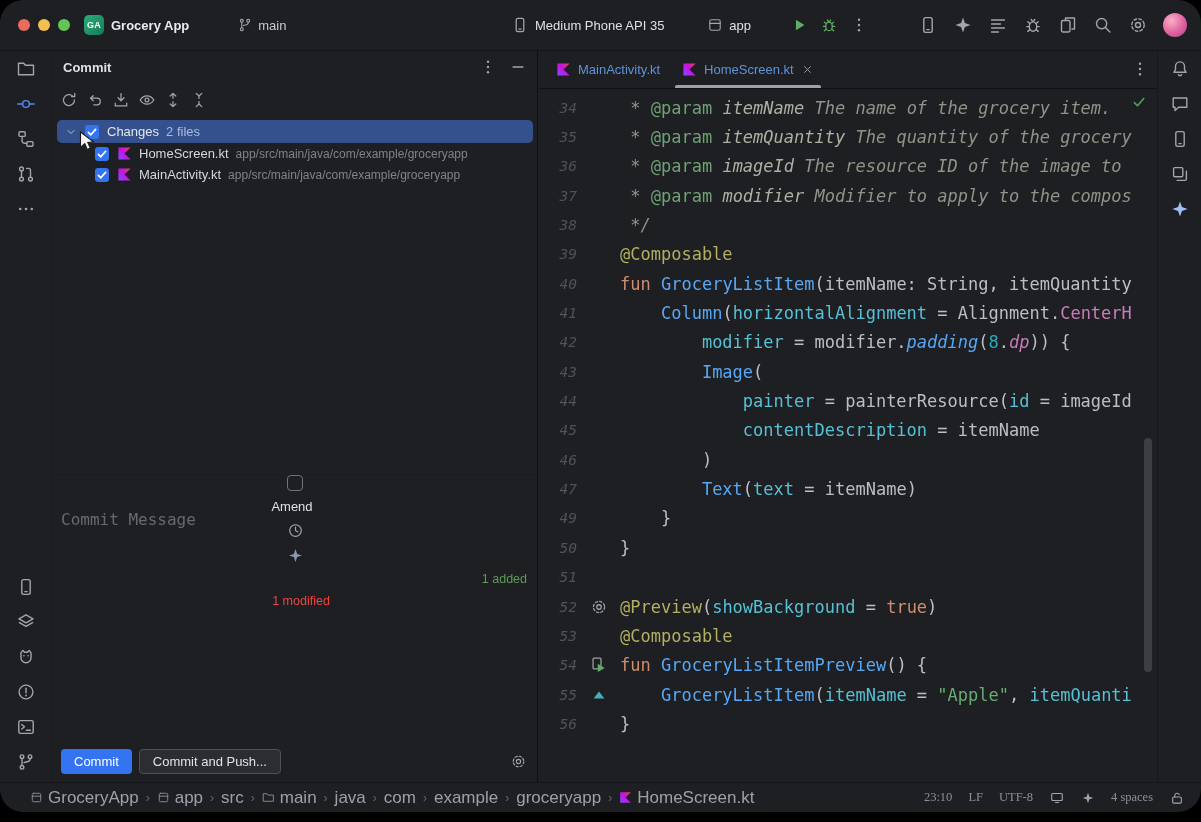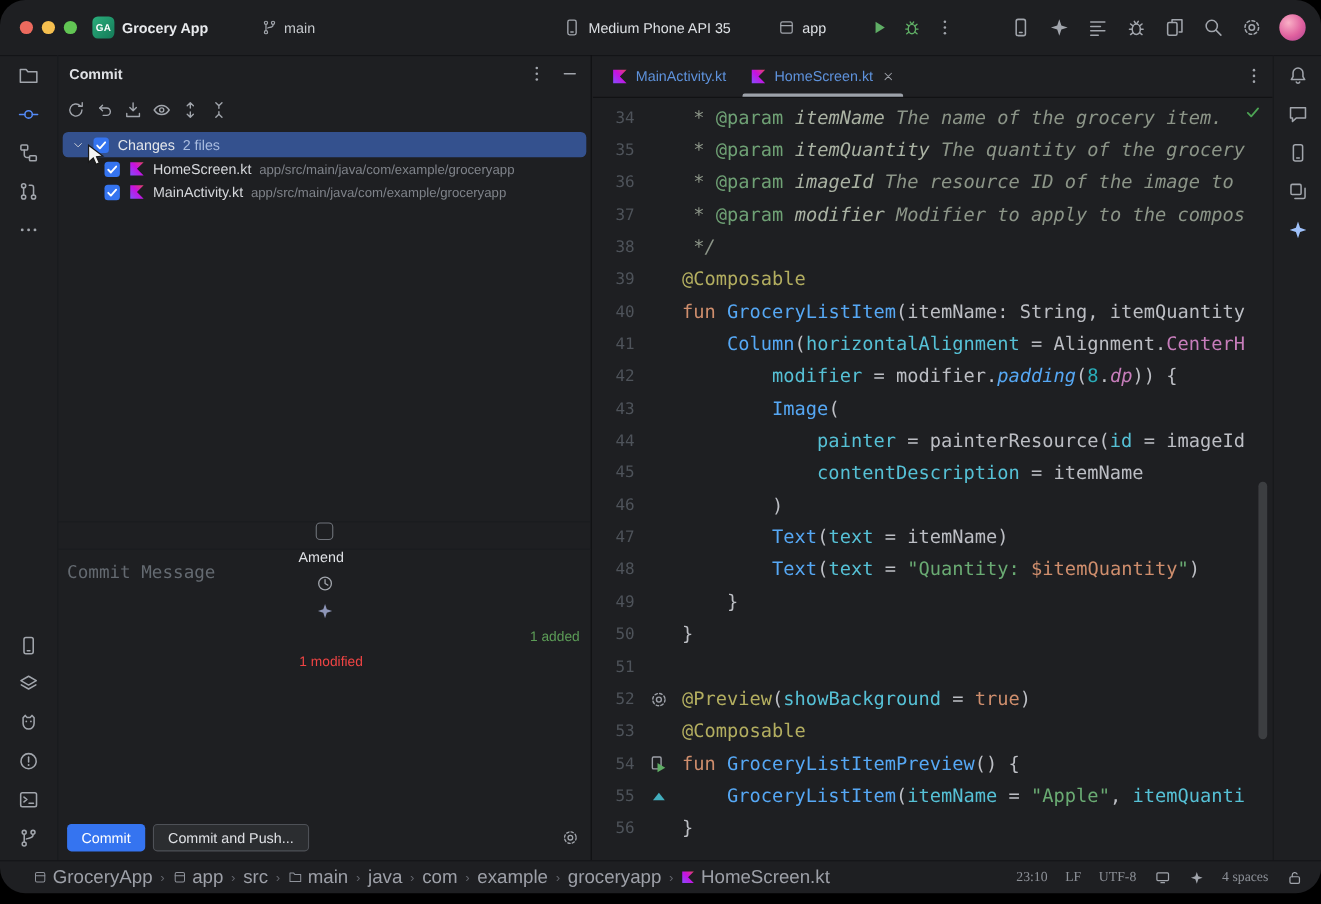--- a/index.html
+++ b/index.html
@@ -81,21 +81,21 @@
     display:flex;align-items:stretch;padding-left:6px;}
   .tab{display:flex;align-items:center;gap:7px;padding:0 11px;position:relative;}
   .tab-label{font-size:13px;color:#5E92DC;white-space:nowrap;}
   .tab.active::after{content:"";position:absolute;left:4px;right:4px;bottom:0;height:3px;background:#9DA2AA;border-radius:2px 2px 0 0;}
   .tab-close{width:13px;height:13px;color:#9DA0A8;display:inline-flex;}
   .tab-close svg{width:100%;height:100%;}
   .tab-kebab{position:absolute;right:8px;top:10px;width:18px;height:18px;}
   .code-area{position:absolute;left:0;right:0;top:38px;bottom:0;padding-top:5px;overflow:hidden;
     font-family:"DejaVu Sans Mono",monospace;}
   .code-line{display:flex;align-items:center;height:29.35px;}
-  .ln{width:38px;text-align:right;color:#4E535A;font-size:14.5px;flex:none;}
+  .ln{width:38px;text-align:right;color:#4E535A;font-size:14.5px;flex:none;font-style:italic;}
   .gut{width:43px;flex:none;display:flex;justify-content:center;align-items:center;}
   .gut .gicon{width:18px;height:18px;display:inline-flex;color:#9DA0A8;}
   .gut .gicon svg{width:100%;height:100%;}
   .ctext{white-space:pre;font-size:17px;flex:1;overflow:hidden;color:#BCBEC4;}
   .tk-p{color:#BCBEC4;} .tk-k{color:#CF8E6D;} .tk-f{color:#56A8F5;} .tk-a{color:#B3AE60;}
   .tk-n{color:#56C1D6;} .tk-s{color:#6AAB73;} .tk-num{color:#2AACB8;} .tk-pr{color:#C77DBB;}
   .tk-pri{color:#C77DBB;font-style:italic;margin-top:16px;} .tk-ex{color:#56A8F5;font-style:italic;} .tk-tm{color:#CF8E6D;}
   .tk-d{color:#8C9588;font-style:italic;} .tk-dt{color:#6FA175;} .tk-dpn{color:#AAB2A3;font-style:italic;}
   .inspect-check{position:absolute;right:10px;top:44px;width:16px;height:16px;}
   .scrollbar{position:absolute;right:5px;top:388px;width:8px;height:234px;background:#55575B;opacity:.55;border-radius:4px;}
@@ -584,25 +584,20 @@
           <span class="ln">46</span>
           <span class="gut"></span>
           <span class="ctext"><span class="tk-p">        )</span></span>
         </div>
         <div class="code-line">
           <span class="ln">47</span>
           <span class="gut"></span>
           <span class="ctext"><span class="tk-p">        </span><span class="tk-f">Text</span><span class="tk-p">(</span><span class="tk-n">text</span><span class="tk-p"> = itemName)</span></span>
         </div>
         <div class="code-line">
-          <span class="ln">48</span>
-          <span class="gut"></span>
-          <span class="ctext"><span class="tk-p">        </span><span class="tk-f">Text</span><span class="tk-p">(</span><span class="tk-n">text</span><span class="tk-p"> = </span><span class="tk-s">"Quantity: </span><span class="tk-tm">$itemQuantity</span><span class="tk-s">"</span><span class="tk-p">)</span></span>
-        </div>
-        <div class="code-line">
           <span class="ln">49</span>
           <span class="gut"></span>
           <span class="ctext"><span class="tk-p">    }</span></span>
         </div>
         <div class="code-line">
           <span class="ln">50</span>
           <span class="gut"></span>
           <span class="ctext"><span class="tk-p">}</span></span>
         </div>
         <div class="code-line">

